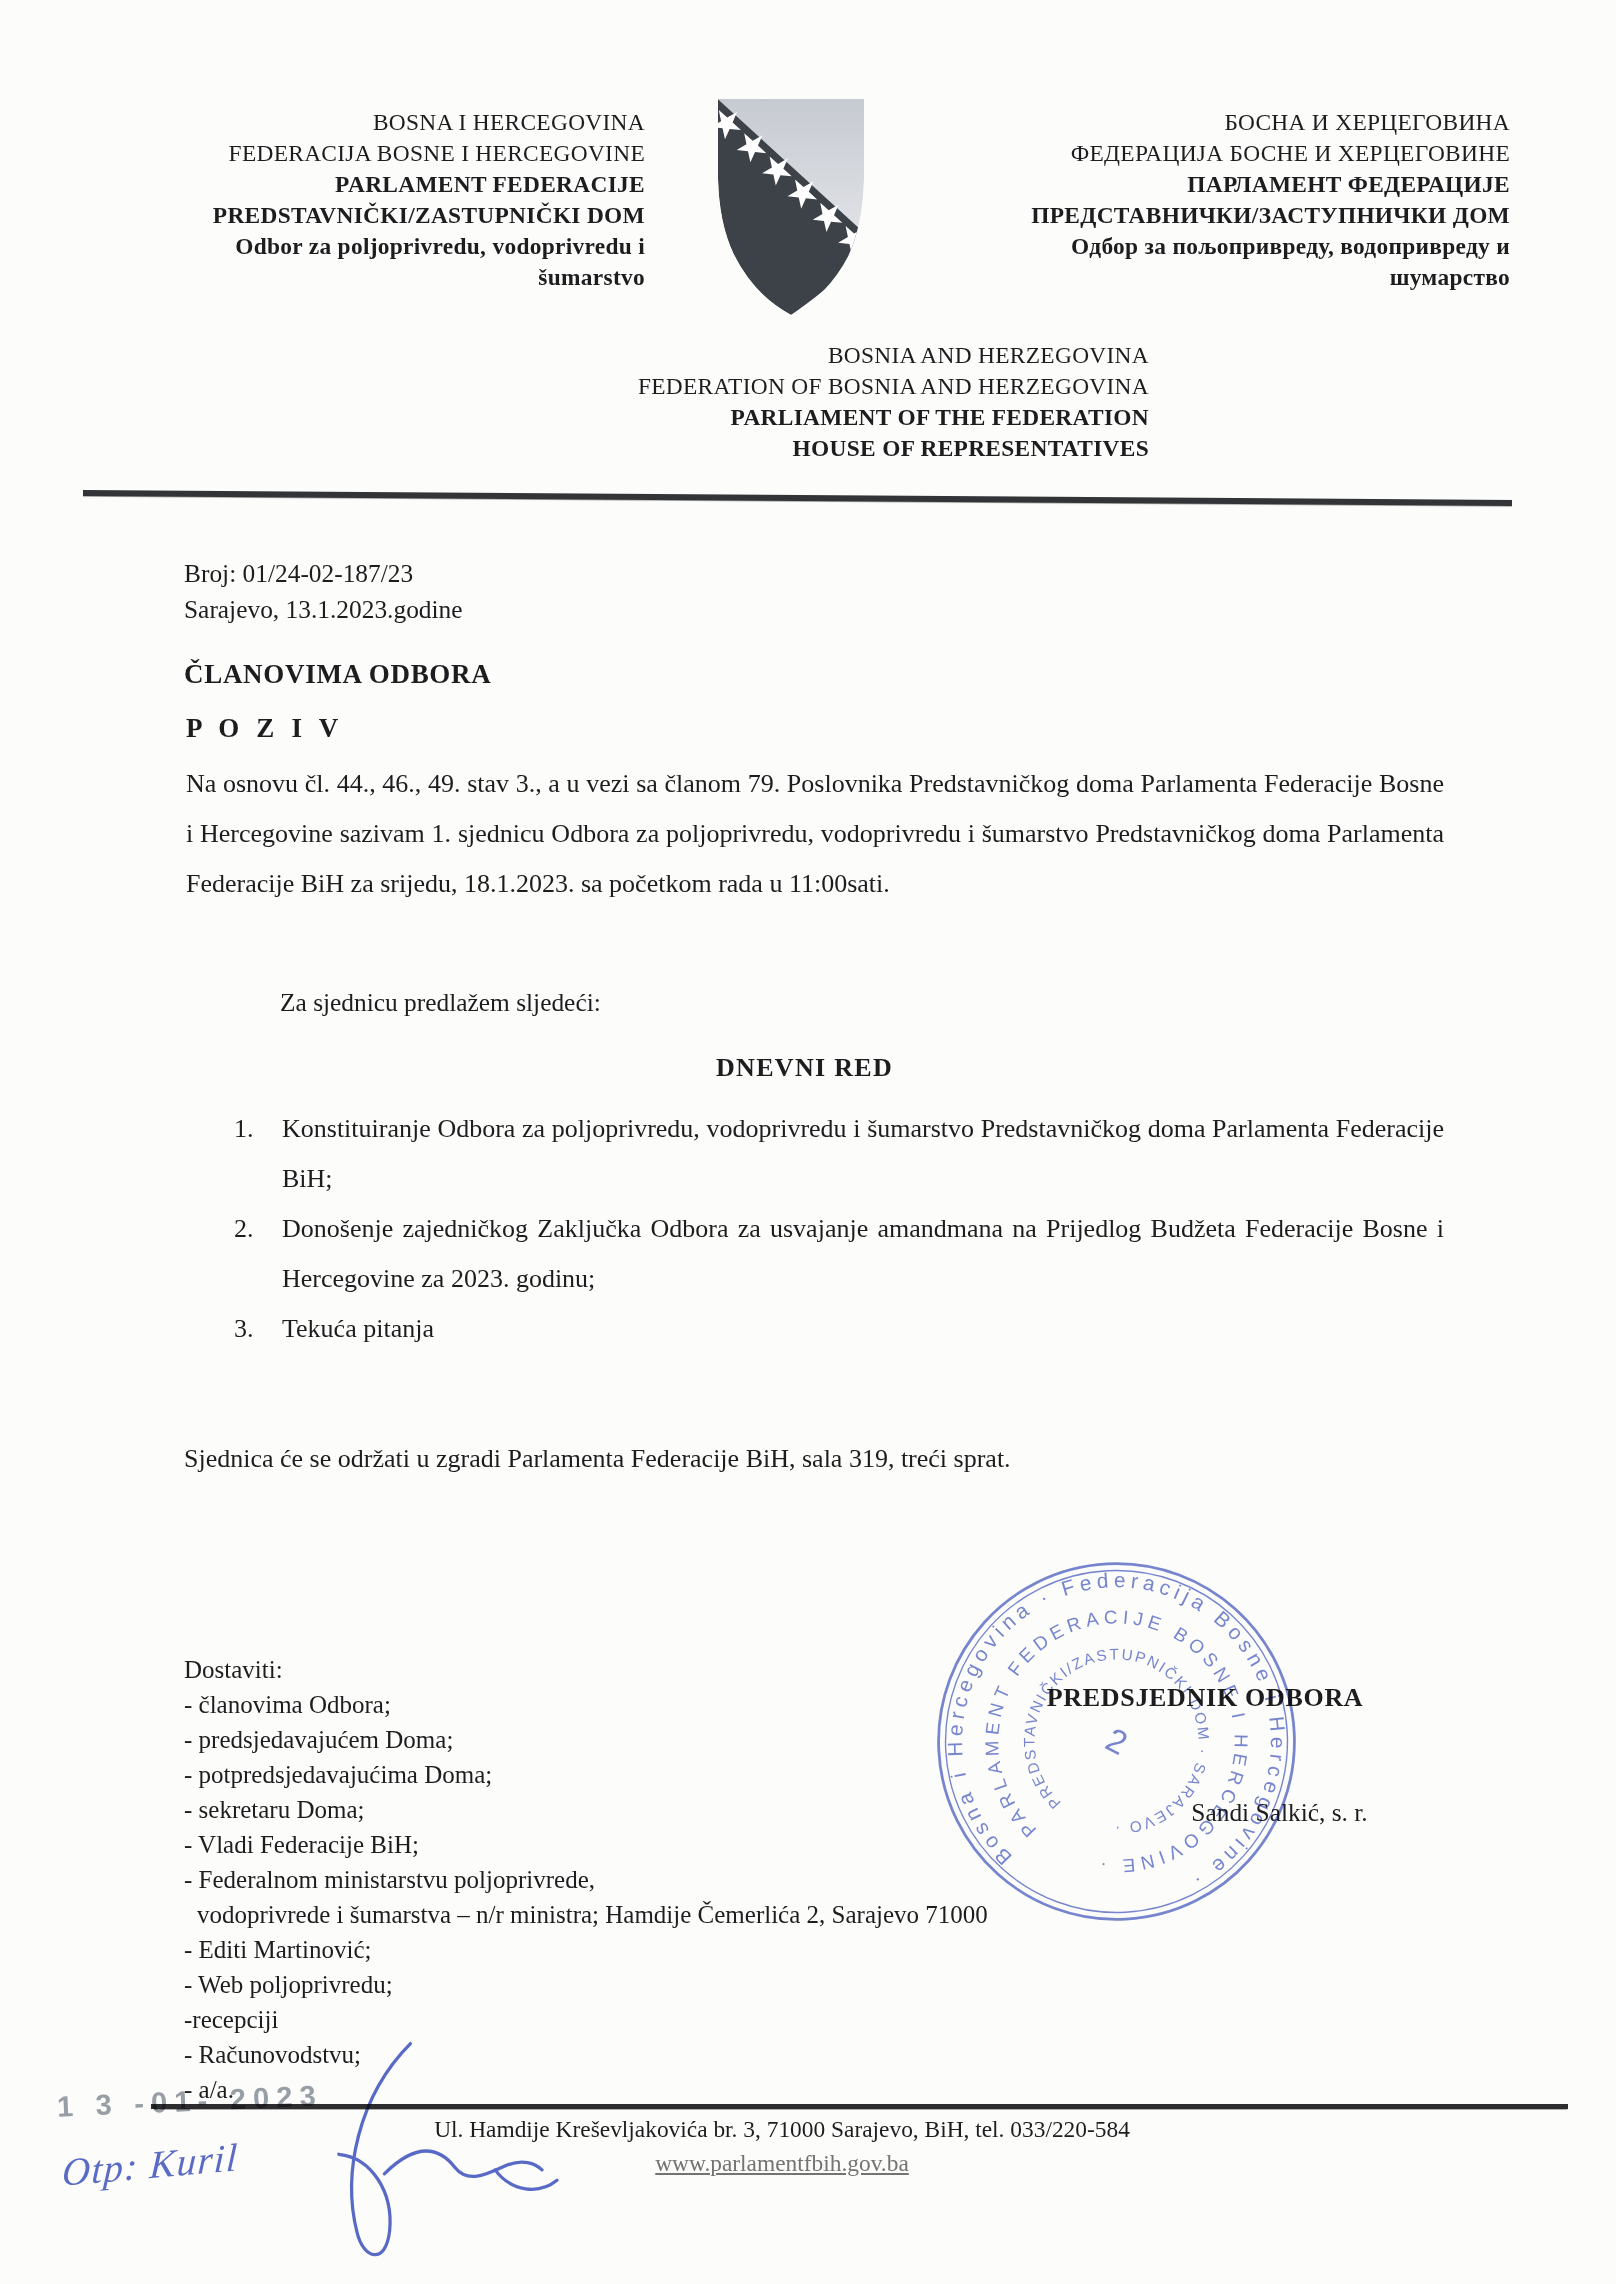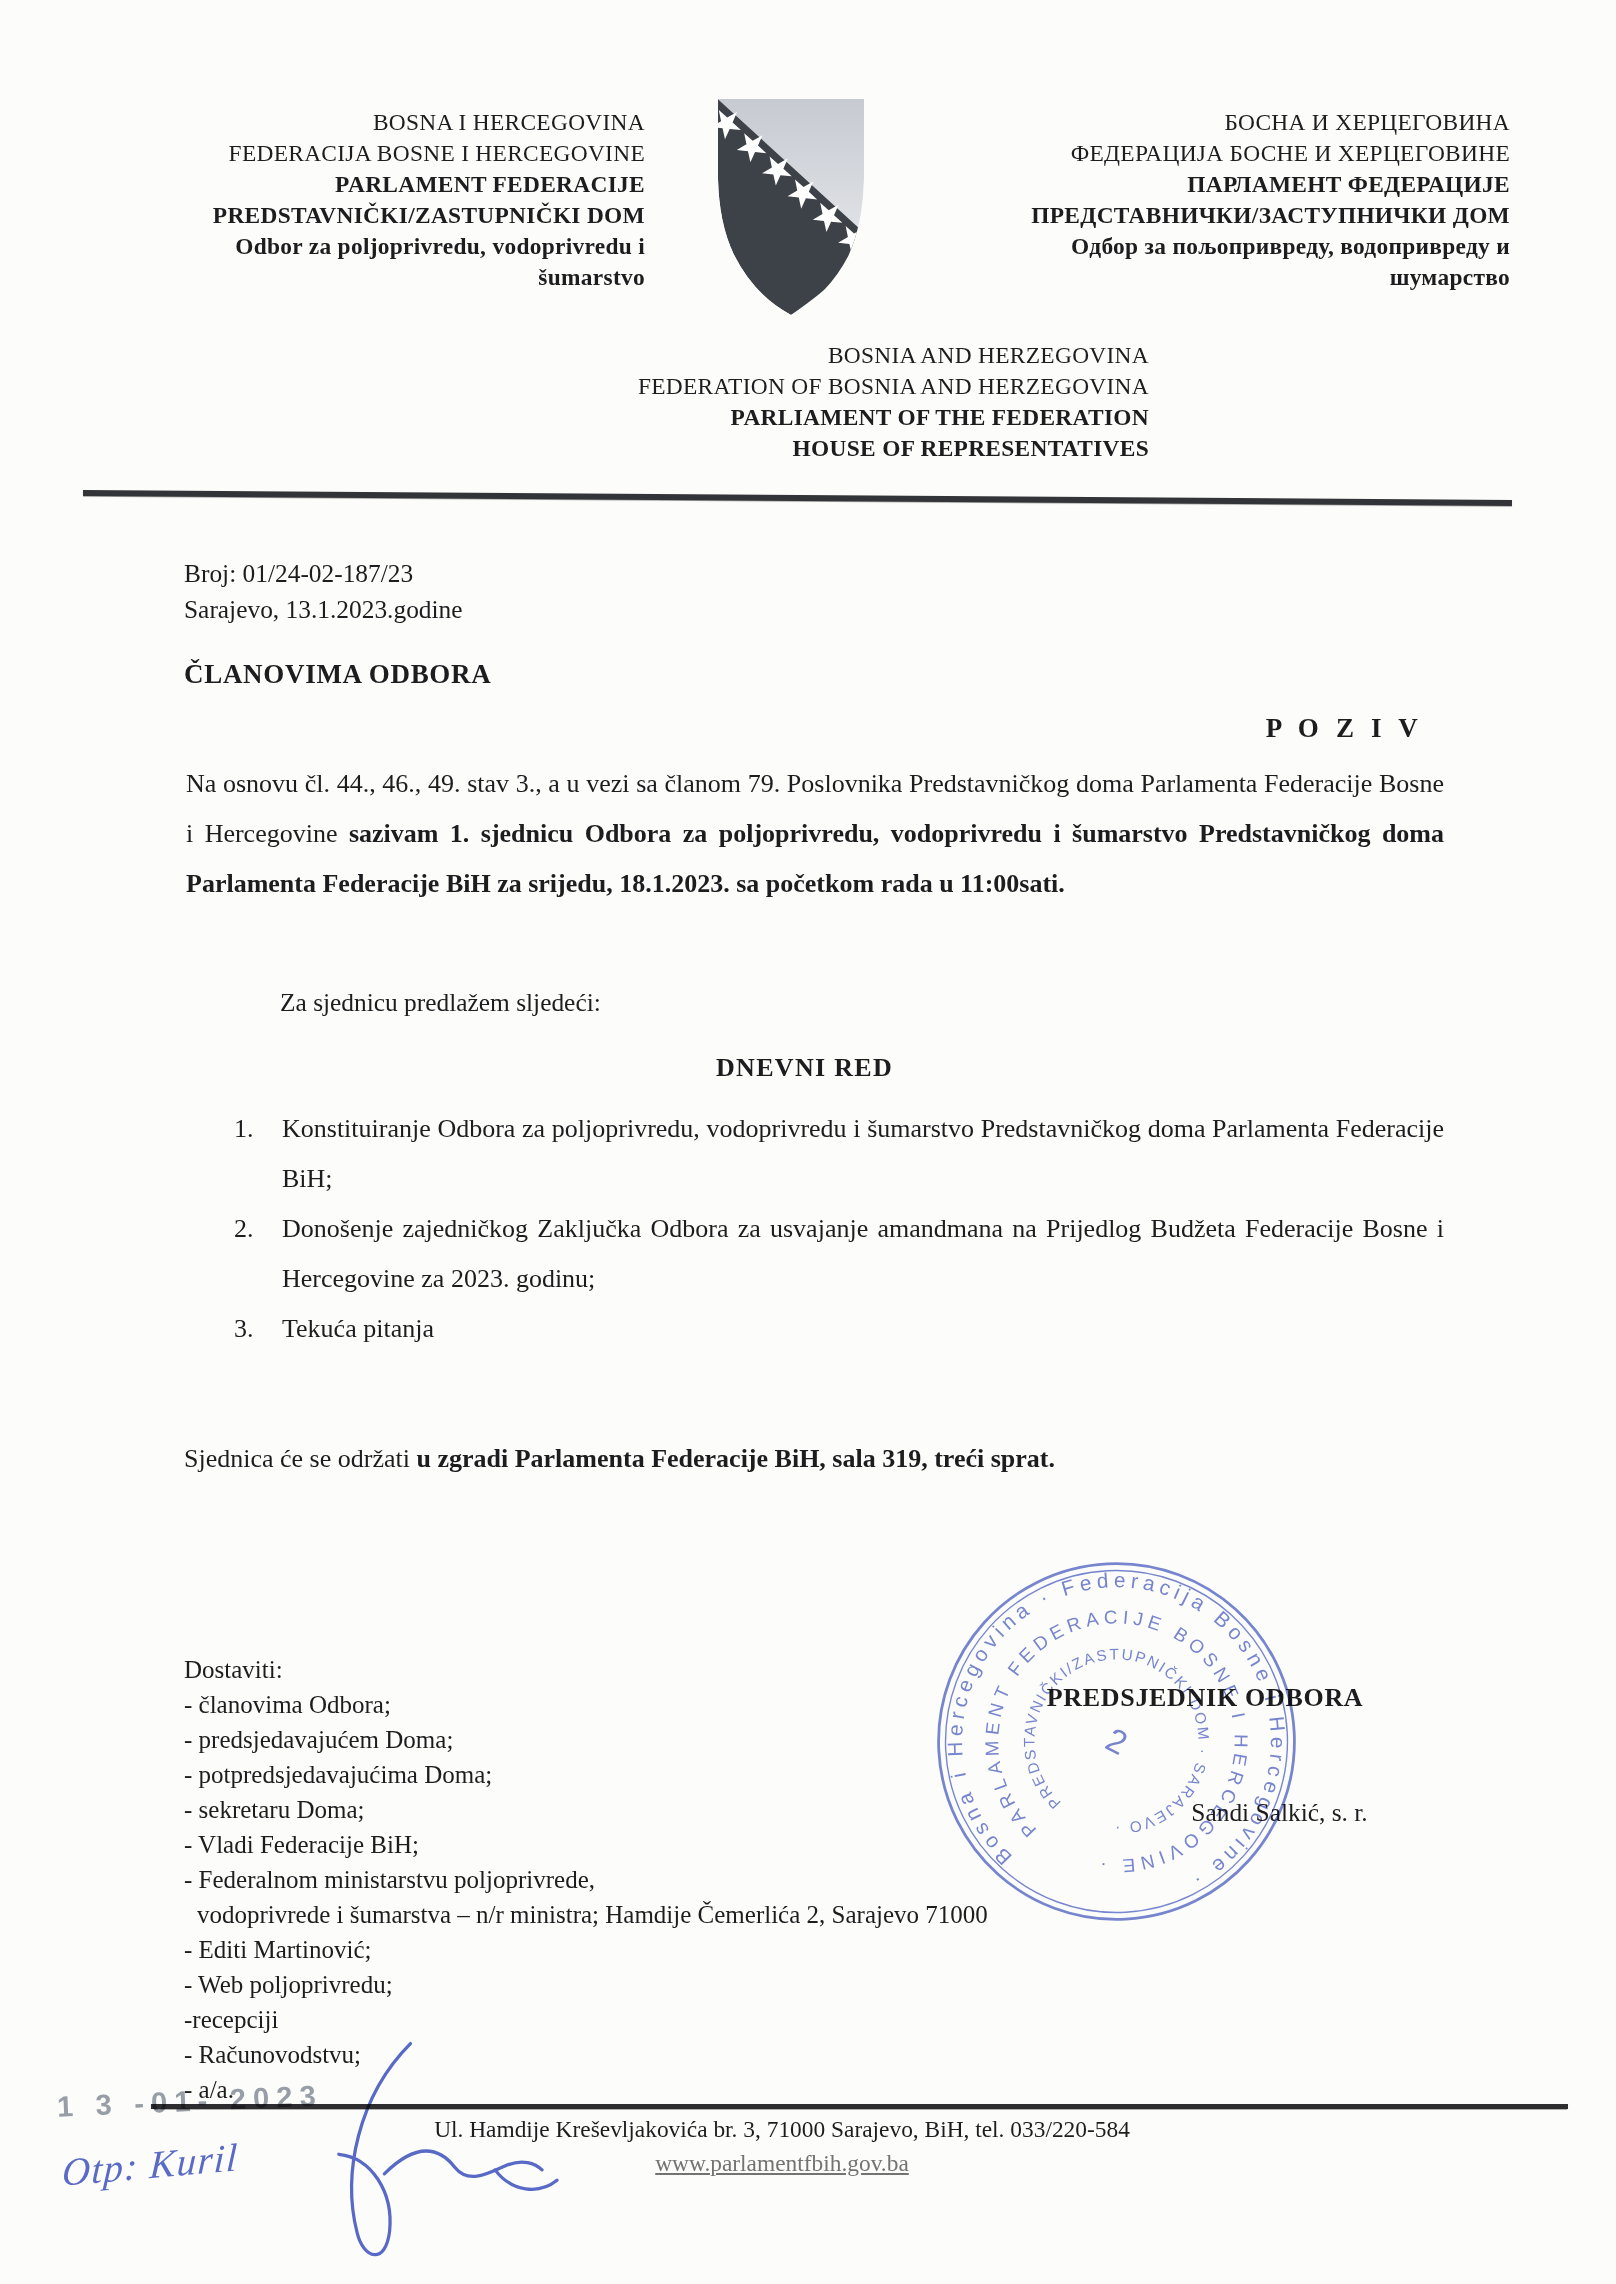--- a/index.html
+++ b/index.html
@@ -14,33 +14,33 @@
   .hdr{ text-align:right;font-size:23.4px;line-height:31px;letter-spacing:0.3px;}
   .hdr div{white-space:nowrap;}
   .hdr .b{font-weight:bold;}
   .rule-top{
     left:83px;top:490px;width:1429px;height:5.9px;background:#333437;
     transform:rotate(.4deg);transform-origin:left center;box-shadow:0 0.7px 0.7px rgba(0,0,0,.35);
   }
   
   .meta{left:184px;top:555px;font-size:25.4px;line-height:36px;}
   .recipient{left:184px;top:659px;font-size:27px;font-weight:bold;letter-spacing:0.7px;}
-  .doc-title{left:186px;top:713px;width:1237px;text-align:right;font-size:27px;font-weight:bold;letter-spacing:5.2px;}
+  .doc-title{left:186px;top:713px;width:1237px;text-align:left;font-size:27px;font-weight:bold;letter-spacing:5.2px;}
   .intro{left:186px;top:759px;width:1258px;font-size:26px;line-height:50px;text-align:justify;margin:0;}
   .proposal{left:280px;top:964px;font-size:25.4px;margin-top:24px;}
   .agenda-head{left:186px;top:1053px;width:1237px;text-align:center;font-size:26px;font-weight:bold;letter-spacing:1.3px;}
   .agenda{left:186px;top:1104px;width:1258px;font-size:26px;line-height:50px;}
   .agenda .item{position:relative;padding-left:96px;text-align:justify;text-align-last:left;}
   .agenda .num{position:absolute;left:48px;}
   .venue{left:184px;top:1444px;font-size:26px;}
   .dist{left:184px;top:1652px;font-size:25px;line-height:35px;}
   .dist .indent{padding-left:13px;}
   .sig-title{left:977px;top:1683px;width:456px;text-align:center;font-size:26px;font-weight:bold;letter-spacing:0.7px;}
   .sig-name{left:1042px;top:1798px;width:475px;text-align:center;font-size:25.4px;}
-  b{font-weight:bold;}
+  b{font-weight:normal;}
   
   .stamp{left:908px;top:1533px;mix-blend-mode:multiply;opacity:.82;}
   .stamp text{fill:#5a6dc8;font-family:"Liberation Sans","DejaVu Sans",sans-serif;}
   .stamp .ring{stroke:#5a6dc8;fill:none;}
   
   .rule-bottom{left:151px;top:2104px;width:1417px;height:4.6px;background:#2d2d30;box-shadow:0 0.7px 0.7px rgba(0,0,0,.3);}
   .footer-address{left:92px;top:2116px;width:1380px;text-align:center;font-size:23.4px;}
   .footer-web{left:92px;top:2150px;width:1380px;text-align:center;font-size:23.4px;}
   .footer-web a{color:#737373;text-decoration:underline;cursor:pointer;}
   .date-stamp{

